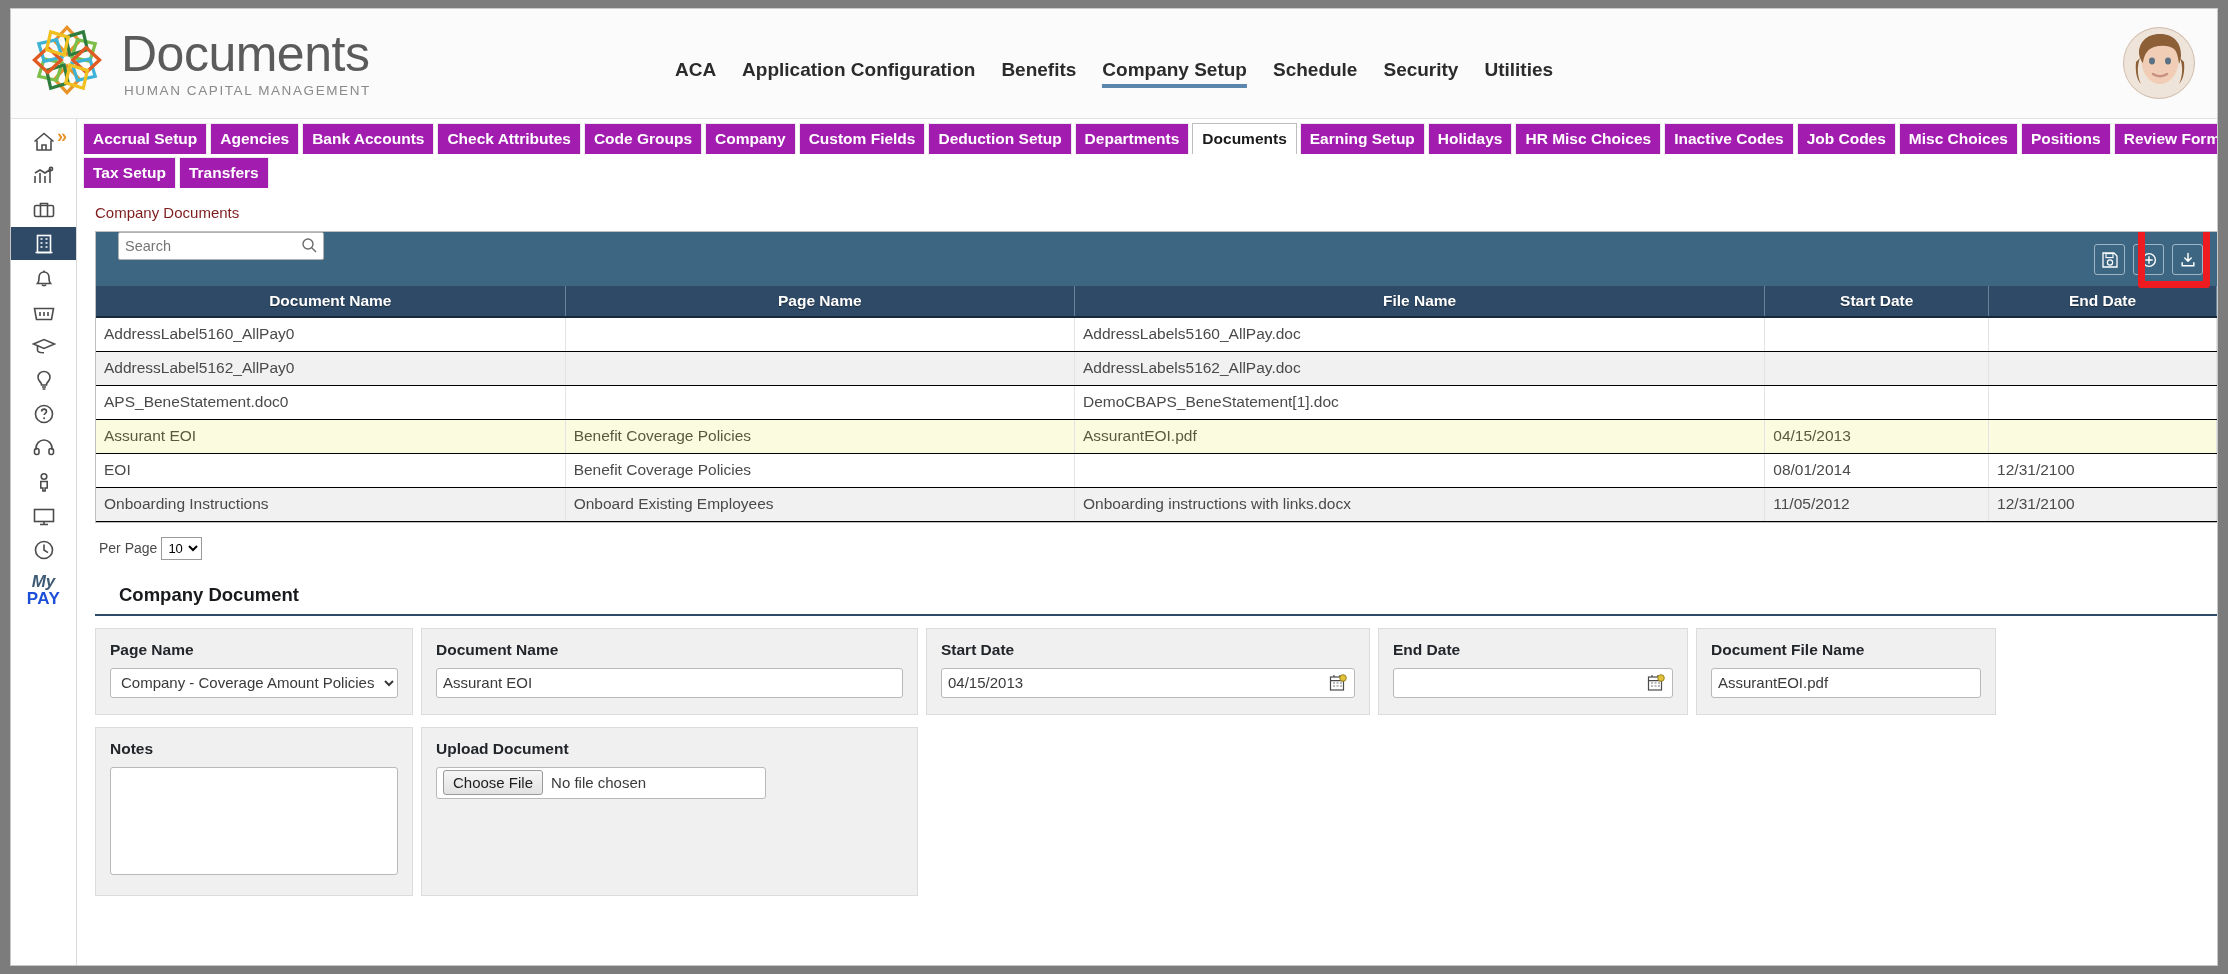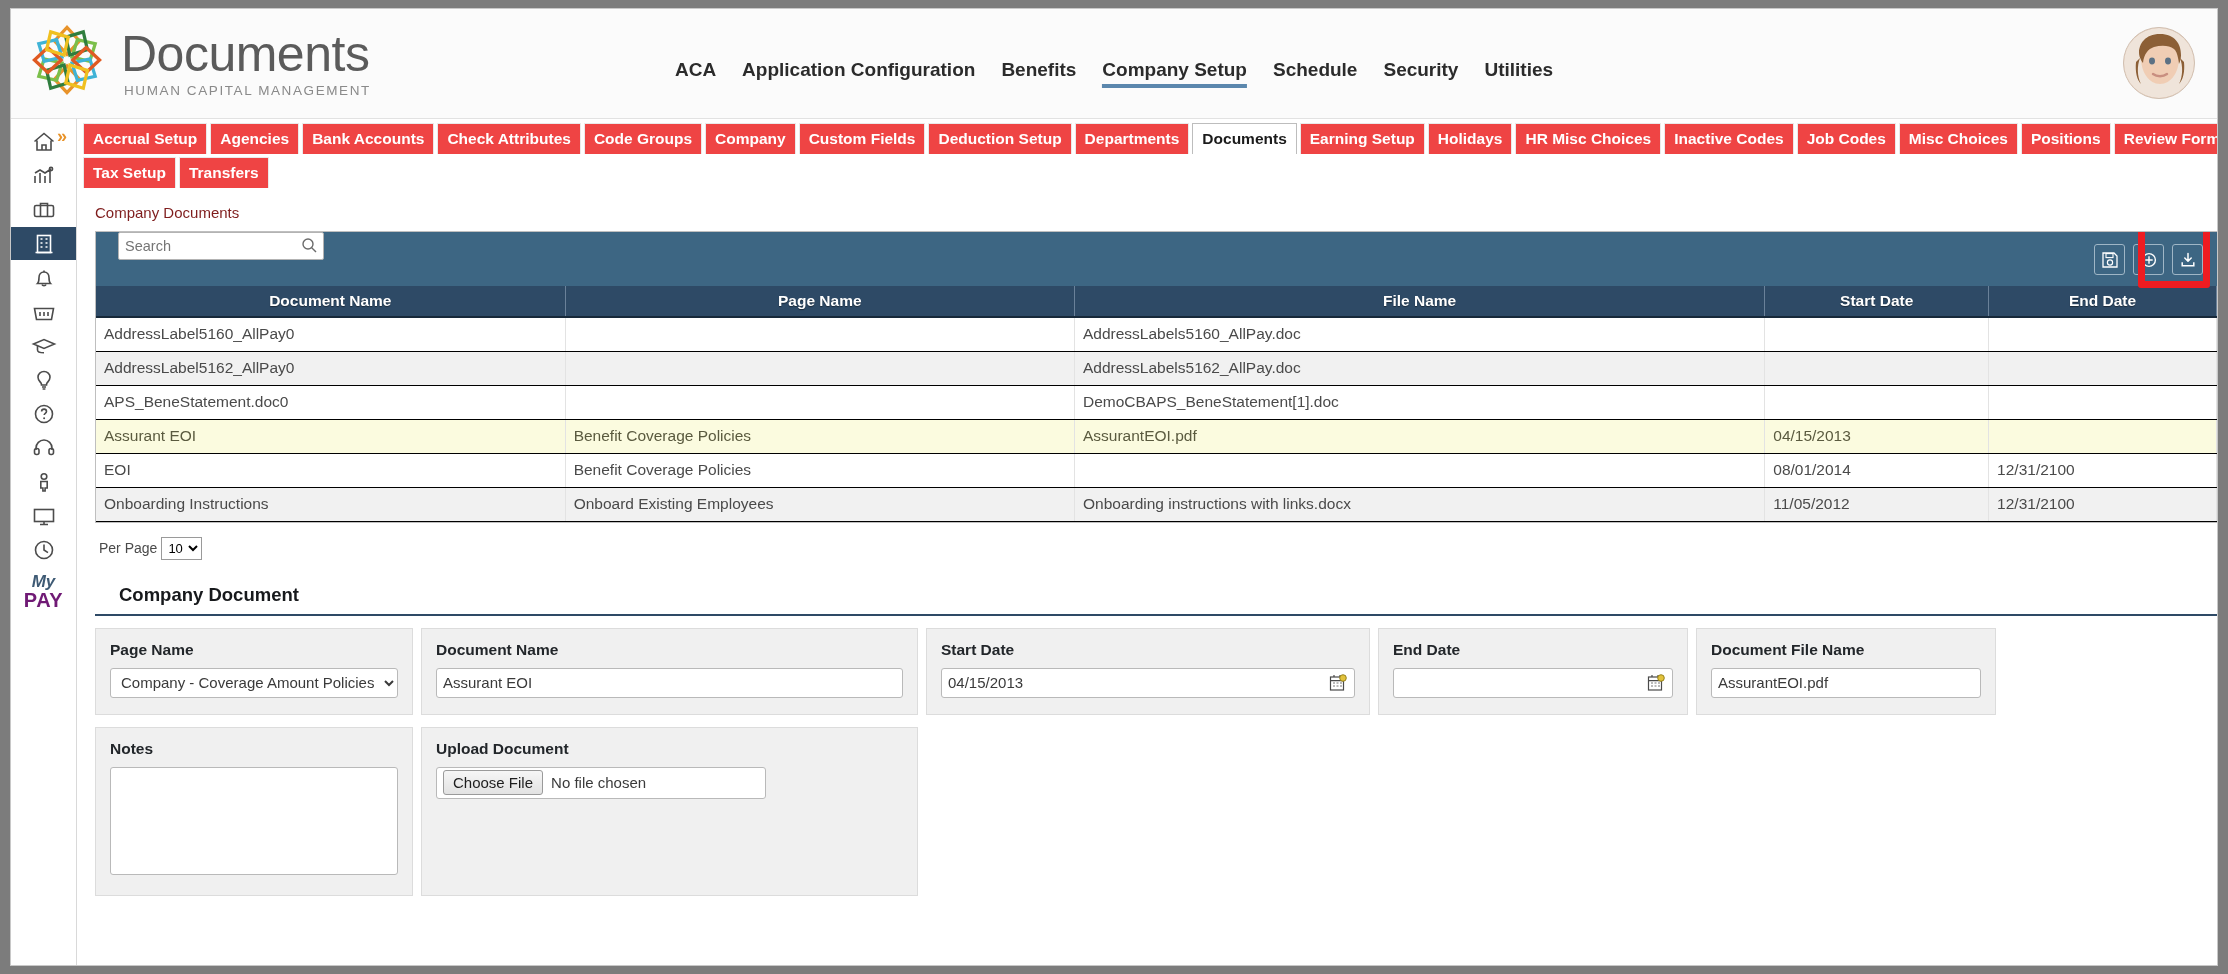--- a/index.html
+++ b/index.html
@@ -119,42 +119,42 @@
   .mypay {
     margin-top: 8px;
     text-align: center;
     cursor: pointer;
   }
   .mypay .m1 {
     font-size: 17px; font-style: italic; font-weight: bold;
     color: #3e5a74; line-height: 15px; display:block;
   }
   .mypay .m2 {
-    font-size: 20px; font-weight: bold; color: #701a75;
+    font-size: 17px; font-weight: bold; color: #1d4ed8;
     letter-spacing: 0.5px; display:block;
   }
 
   
   .content {
     flex: 1;
     position: relative;
     overflow: hidden;
     background: #fff;
   }
 
   
   .tabstrip {
     padding: 4px 0 0 6px;
     background: #ffffff;
     white-space: nowrap;
     line-height: 0;
   }
   .tab {
     display: inline-block;
-    background: #ef4444;
+    background: #a21caf;
     color: #ffffff;
     font-size: 15.5px;
     font-weight: bold;
     padding: 6px 9px 7px 9px;
     margin-right: 3px;
     border: 1px solid #eaeaea;
     border-bottom: none;
     line-height: 17px;
     cursor: pointer;
     vertical-align: top;

